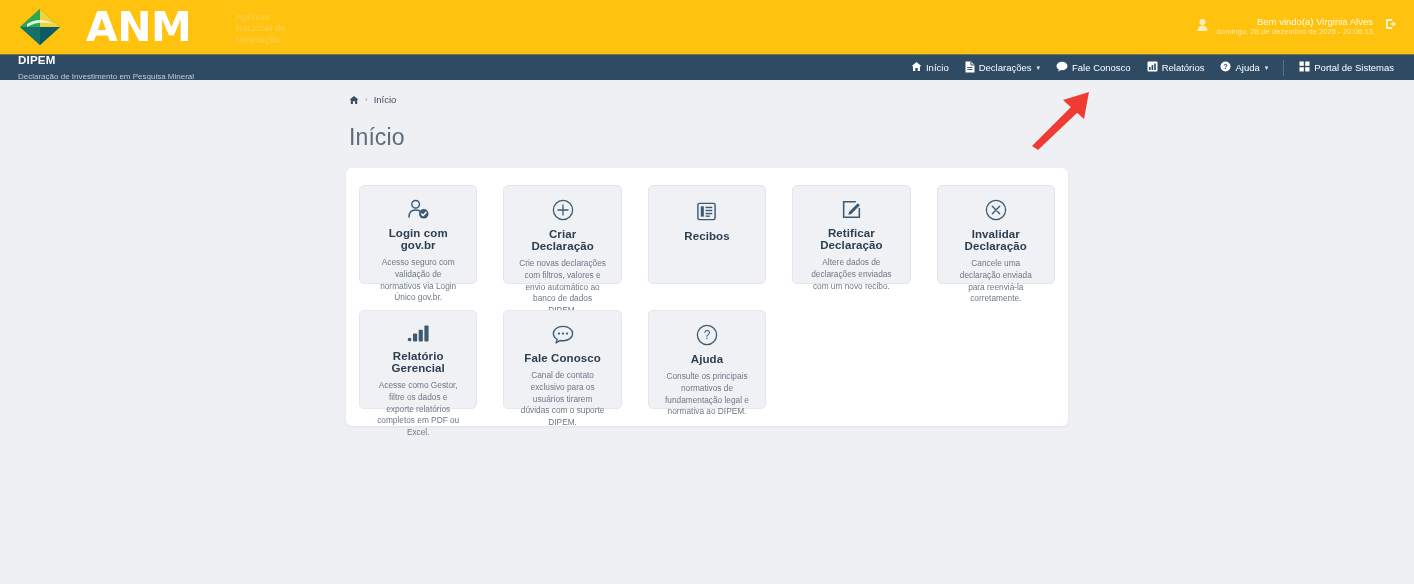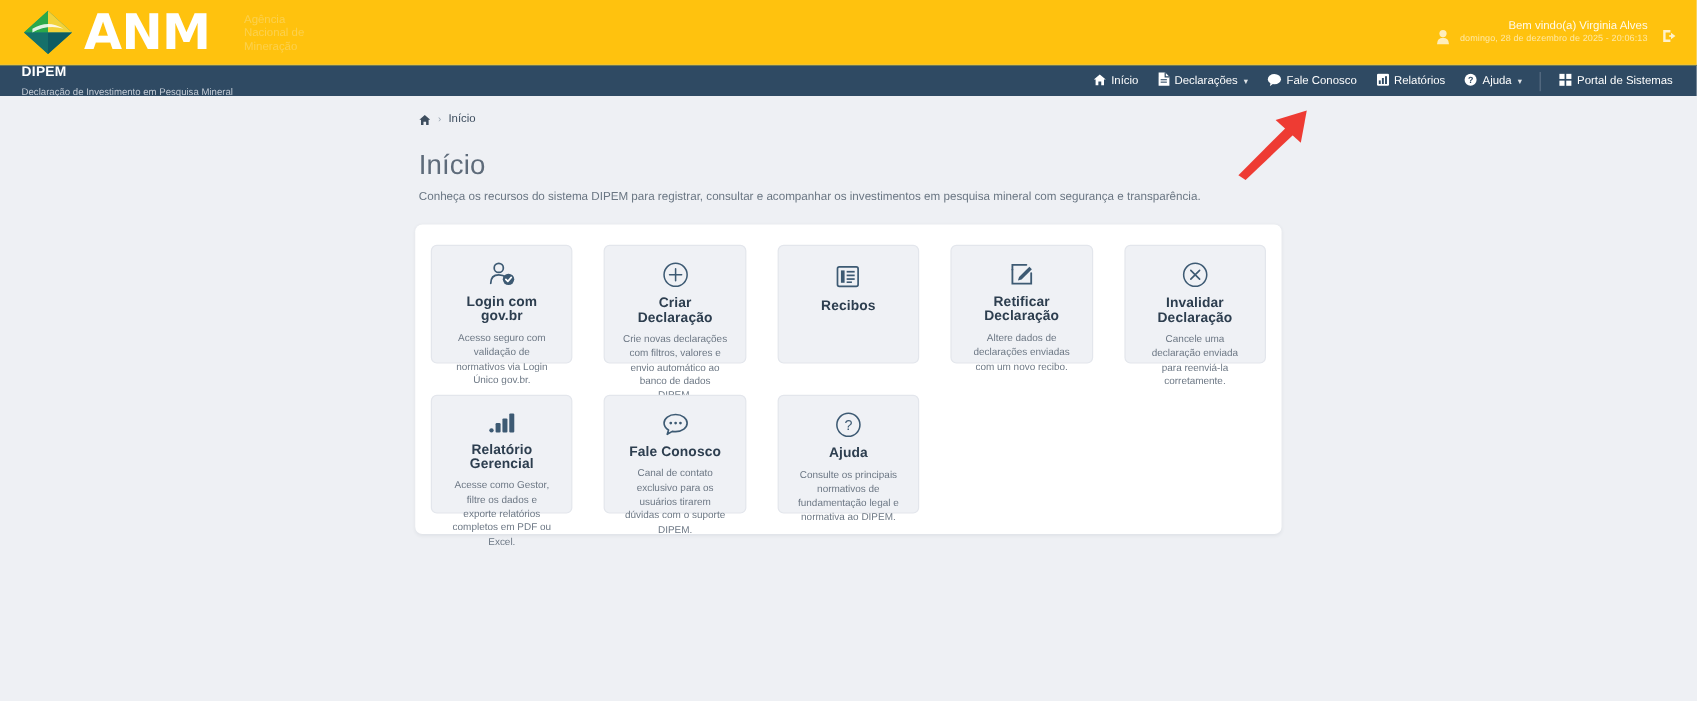--- a/index.html
+++ b/index.html
@@ -15,42 +15,42 @@
 
   
   .brandbar {
     position: relative;
     height: 54px;
     background: #FFC20E;
     display: flex;
     align-items: center;
     padding: 0 10px 0 18px;
   }
-  .brand-left { display: flex; align-items: center; gap: 8px; }
+  .brand-left { display: flex; align-items: center; gap: 24px; }
   .anm-logo-mark { width: 44px; height: 40px; flex: none; }
   .anm-word {
     font-size: 41px;
     font-weight: bold;
     letter-spacing: -0.5px;
     color: #ffffff;
     line-height: 1;
     font-family: "DejaVu Sans", sans-serif;
   }
   .anm-sub {
     font-size: 9.5px;
     line-height: 11.5px;
     color: #fcd14f;
     margin-left: 20px;
     margin-top: 2px;
     font-weight: 500;
   }
   .brand-right {
     margin-left: auto;
     display: flex;
-    align-items: flex-end;
+    align-items: flex-start;
     gap: 9px;
     padding-right: 6px;
   }
   .user-icon { width: 11px; height: 13px; opacity: .72; }
   .user-text { text-align: right; line-height: 1.15; }
   .user-welcome { font-size: 9.5px; color: #ffffff; opacity: .92; display: block; }
   .user-date { font-size: 7.5px; color: #ffffff; opacity: .62; display: block; letter-spacing: .1px; }
   .logout-icon { width: 14px; height: 14px; opacity: .8; margin-left: 2px; }
 
   
@@ -286,21 +286,20 @@
       <span class="bc-home">
         <svg viewBox="0 0 11 11" width="10" height="10">
             <path d="M5.5 1 L10.5 5.3 H9 V10 H6.7 V7 H4.3 V10 H2 V5.3 H0.5 Z" fill="#3d4d5e"></path>
           </svg>
       </span>
       <span class="bc-sep">›</span>
       <span class="bc-current">Início</span>
     </div>
 
     <h1 class="page-title">Início</h1>
-    <p class="page-lead">Conheça os recursos do sistema DIPEM para registrar, consultar e acompanhar os investimentos em pesquisa mineral com segurança e transparência.</p>
 
     <section class="panel">
       <div class="grid">
 
         <div class="card">
           <span class="card-icon">
             <svg viewBox="0 0 24 22" width="23" height="21">
               <circle cx="9" cy="5.5" r="4" fill="none" stroke="#3d5a73" stroke-width="1.5"></circle>
               <path d="M2 19 Q2 11.5 9 11.5 Q13 11.5 15 13.5" fill="none" stroke="#3d5a73" stroke-width="1.5" stroke-linecap="round"></path>
               <circle cx="17.5" cy="15.5" r="5" fill="#3d5a73"></circle>

